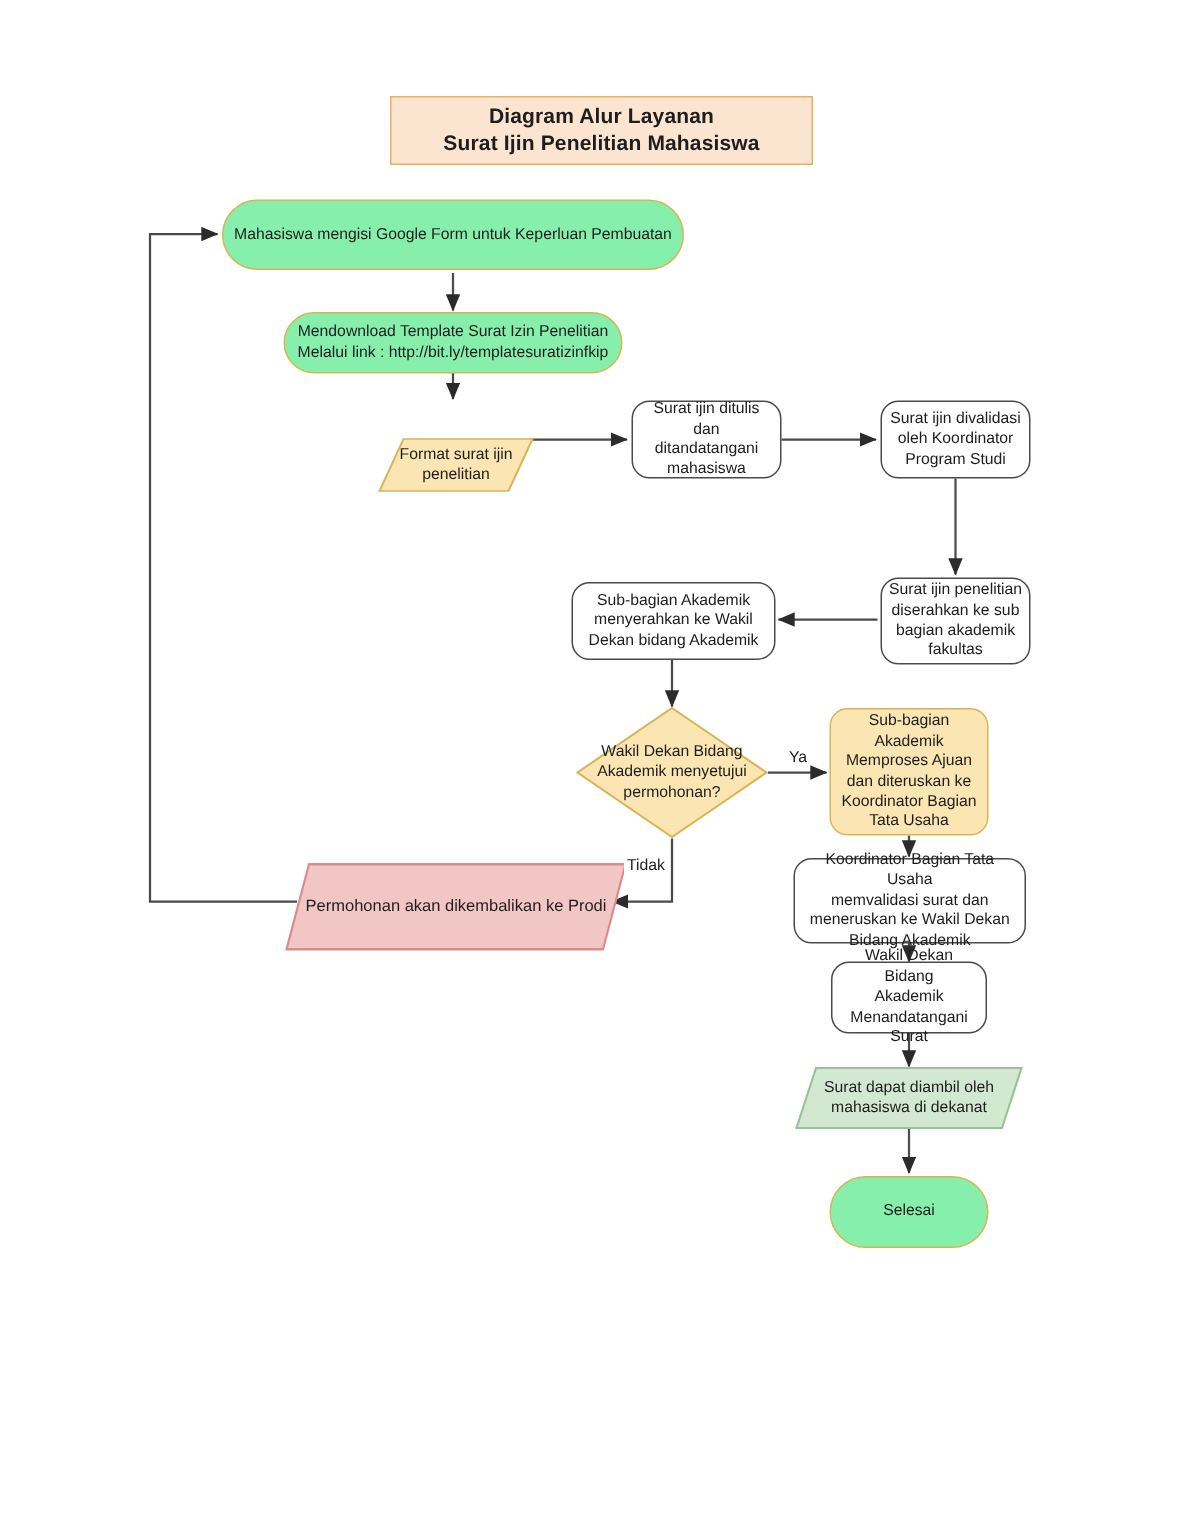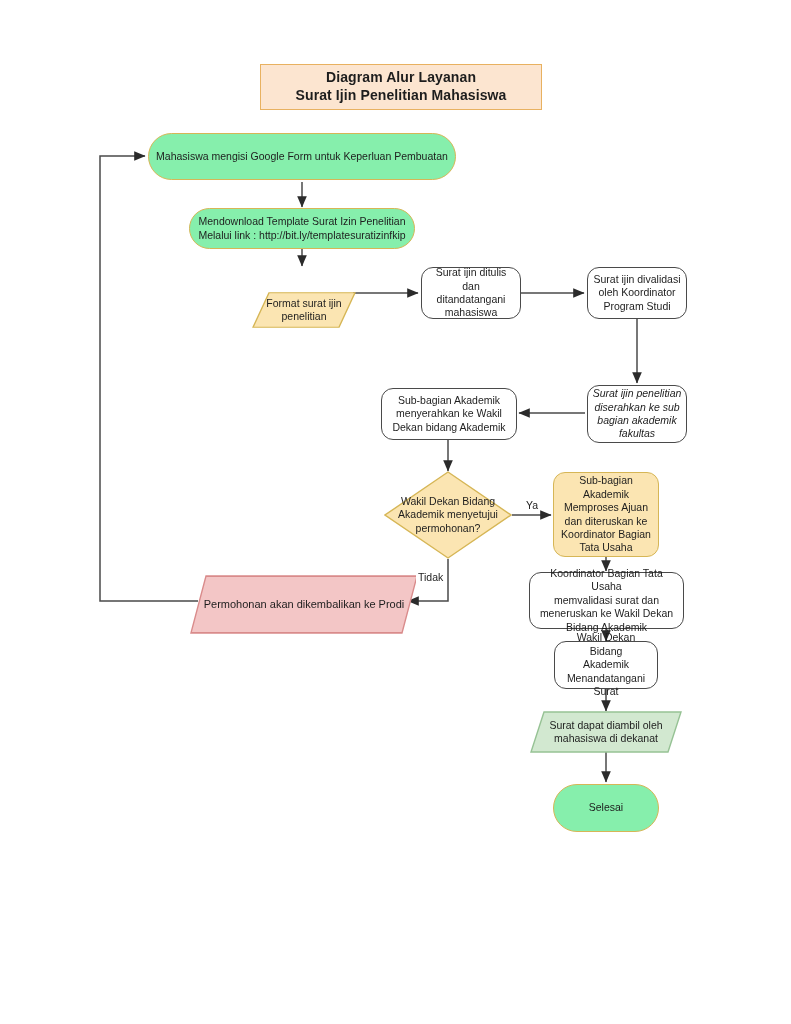--- a/index.html
+++ b/index.html
@@ -158,21 +158,21 @@
   </div>
 
   <div class="node rrect fs10" style="left:587px;top:267px;width:100px;height:52px;">
     <span class="txt">
       <span>Surat ijin divalidasi</span><br>
       <span>oleh Koordinator</span><br>
       <span>Program Studi</span>
     </span>
   </div>
 
-  <div class="node rrect fs10" style="left:587px;top:385px;width:100px;height:58px;font-style:italic;">
+  <div class="node rrect fs10" style="left:587px;top:385px;width:100px;height:58px;">
     <span class="txt">
       <span>Surat ijin penelitian</span><br>
       <span>diserahkan ke sub</span><br>
       <span>bagian akademik</span><br>
       <span>fakultas</span>
     </span>
   </div>
 
   <div class="node rrect fs10" style="left:381px;top:388px;width:136px;height:52px;">
     <span class="txt">

